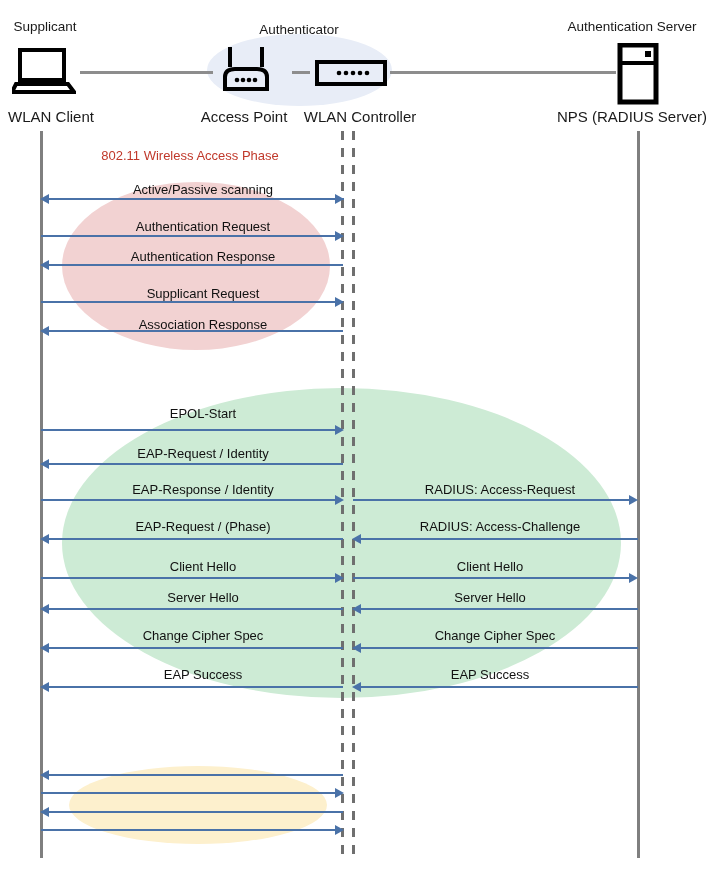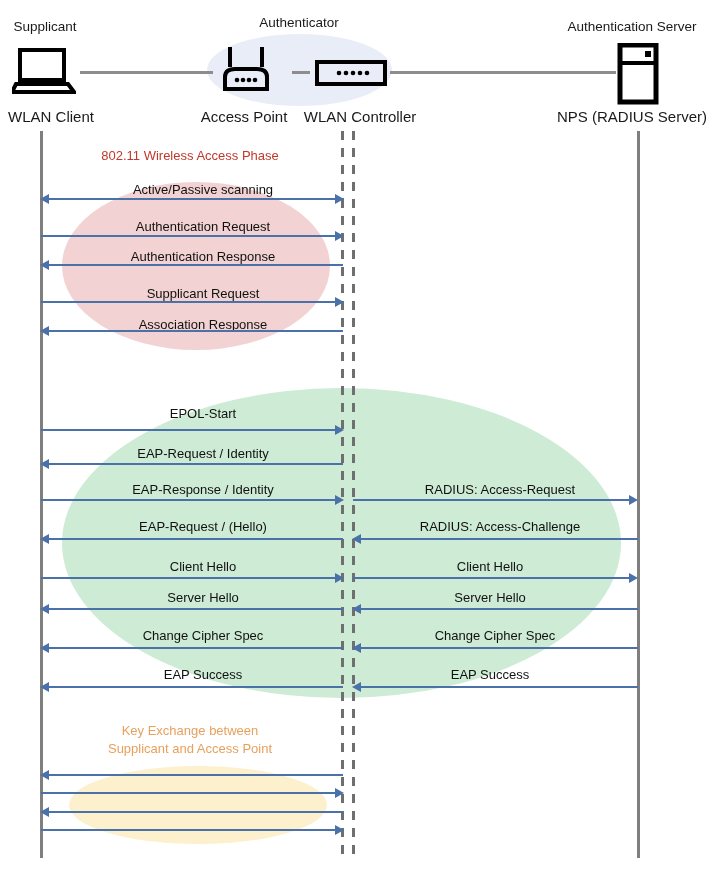--- a/index.html
+++ b/index.html
@@ -58,21 +58,21 @@
   .icon{position:absolute;}
 </style>
 </head>
 <body>
 
 <div id="canvas">
 
   <div class="auth-ellipse" style="left:207px;top:34px;width:185px;height:72px;"></div>
 
   <div class="ctext role-title" style="left:45px;top:19px;text-align:right;">Supplicant</div>
-  <div class="ctext role-title" style="left:299px;top:15px;">Authenticator</div>
+  <div class="ctext role-title" style="left:299px;top:22px;">Authenticator</div>
   <div class="ctext role-title" style="left:632px;top:19px;">Authentication Server</div>
 
   <div class="wire" style="left:80px;top:71px;width:133px;"></div>
   <div class="wire" style="left:292px;top:71px;width:18px;"></div>
   <div class="wire" style="left:390px;top:71px;width:226px;"></div>
 
   <div class="icon" style="left:12px;top:48px;width:64px;height:46px;">
     <svg width="64" height="46" viewBox="0 0 64 46">
       <rect x="8" y="2" width="44" height="30" fill="none" stroke="#000" stroke-width="4"></rect>
       <path d="M4 36 L56 36 L62 44 L0 44 Z" fill="none" stroke="#000" stroke-width="4" stroke-linejoin="miter"></path>
@@ -118,24 +118,20 @@
   <div class="phase-ellipse" style="left:62px;top:182px;width:268px;height:168px;background:#f2d2d2;"></div>
   <div class="phase-ellipse" style="left:62px;top:388px;width:559px;height:310px;background:#cdebd5;"></div>
   <div class="phase-ellipse" style="left:69px;top:766px;width:258px;height:78px;background:#fdf0cd;"></div>
 
   <div class="lifeline" style="left:40px;top:131px;height:727px;"></div>
   <div class="lifeline-dashed" style="left:341px;top:131px;height:727px;"></div>
   <div class="lifeline-dashed" style="left:352px;top:131px;height:727px;"></div>
   <div class="lifeline" style="left:637px;top:131px;height:727px;"></div>
 
   <div class="phase-caption" style="left:190px;top:147px;color:#c0392b;">802.11 Wireless Access Phase</div>
-  <div class="phase-caption" style="left:190px;top:722px;color:#e8a05c;">
-    <div>Key Exchange between</div>
-    <div>Supplicant and Access Point</div>
-  </div>
 
   <div class="msg-label" style="left:203px;top:182px;">Active/Passive scanning</div>
   <div class="msg-line" style="left:49px;top:198px;width:295px;"></div>
   <div class="arrowhead left" style="left:40px;top:194px;"></div>
   <div class="arrowhead right" style="left:335px;top:194px;"></div>
 
   <div class="msg-label" style="left:203px;top:219px;">Authentication Request</div>
   <div class="msg-line" style="left:41px;top:235px;width:301px;"></div>
   <div class="arrowhead right" style="left:335px;top:231px;"></div>
 
@@ -156,21 +152,21 @@
   <div class="arrowhead right" style="left:335px;top:425px;"></div>
 
   <div class="msg-label" style="left:203px;top:446px;">EAP-Request / Identity</div>
   <div class="msg-line" style="left:49px;top:463px;width:294px;"></div>
   <div class="arrowhead left" style="left:40px;top:459px;"></div>
 
   <div class="msg-label" style="left:203px;top:482px;">EAP-Response / Identity</div>
   <div class="msg-line" style="left:41px;top:499px;width:301px;"></div>
   <div class="arrowhead right" style="left:335px;top:495px;"></div>
 
-  <div class="msg-label" style="left:203px;top:519px;">EAP-Request / (Hello)</div>
+  <div class="msg-label" style="left:203px;top:519px;">EAP-Request / (Phase)</div>
   <div class="msg-line" style="left:49px;top:538px;width:294px;"></div>
   <div class="arrowhead left" style="left:40px;top:534px;"></div>
 
   <div class="msg-label" style="left:203px;top:559px;">Client Hello</div>
   <div class="msg-line" style="left:41px;top:577px;width:301px;"></div>
   <div class="arrowhead right" style="left:335px;top:573px;"></div>
 
   <div class="msg-label" style="left:203px;top:590px;">Server Hello</div>
   <div class="msg-line" style="left:49px;top:608px;width:294px;"></div>
   <div class="arrowhead left" style="left:40px;top:604px;"></div>

